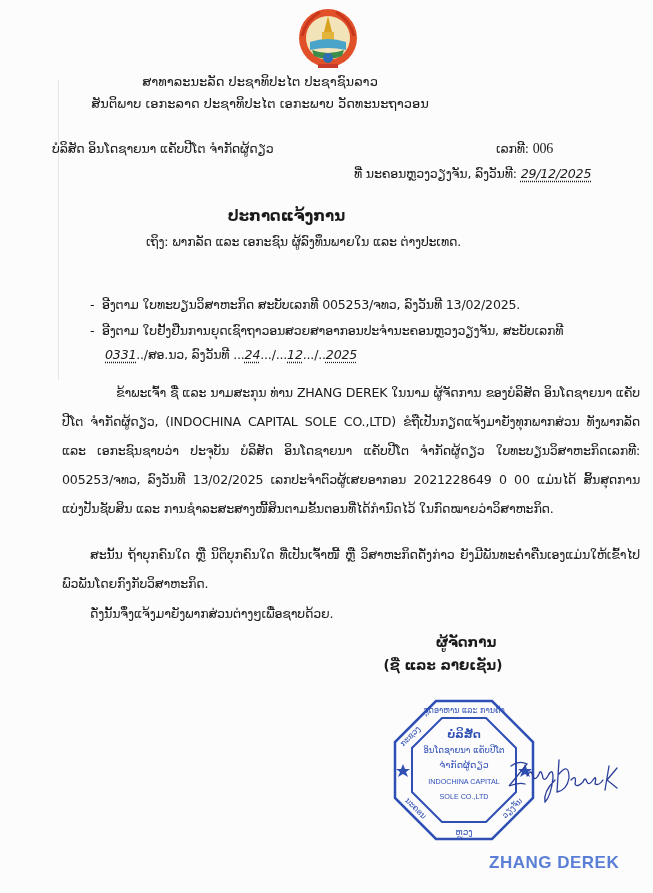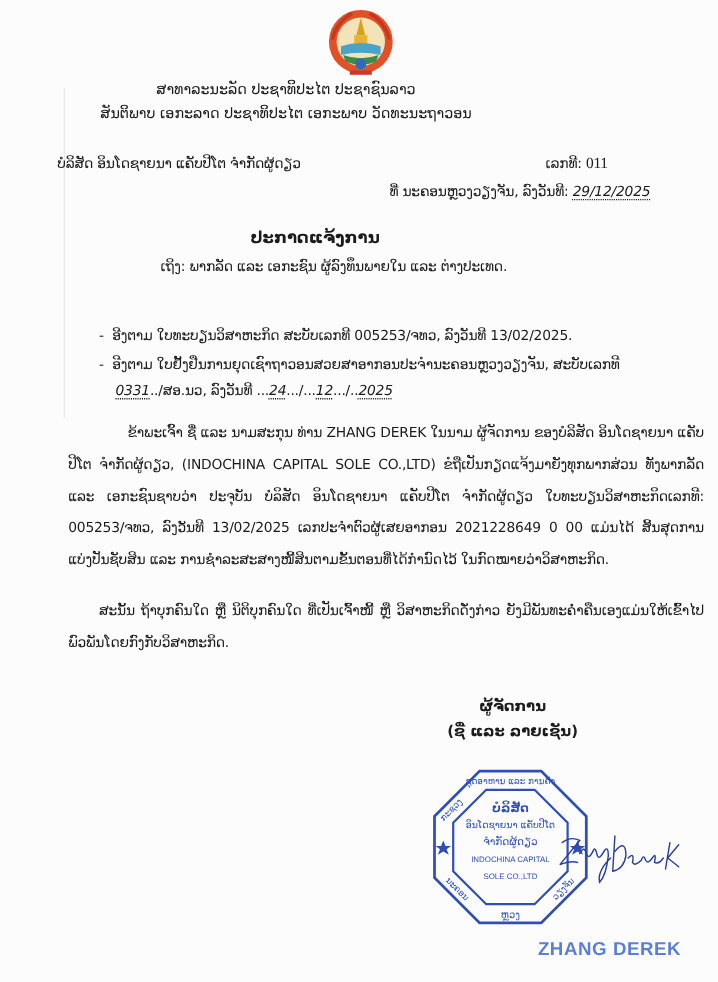--- a/index.html
+++ b/index.html
@@ -113,21 +113,21 @@
     <path d="M58 30 Q54 14 40 6" stroke="#c8371c" stroke-width="3" fill="none"></path>
     <rect x="22" y="58" width="20" height="4" fill="#c83a2a"></rect>
   </svg>
 
   <div class="abs hdr" style="top:74px;">ສາທາລະນະລັດ ປະຊາທິປະໄຕ ປະຊາຊົນລາວ</div>
   <div class="abs hdr" style="top:96px;">ສັນຕິພາບ ເອກະລາດ ປະຊາທິປະໄຕ ເອກະພາບ ວັດທະນະຖາວອນ</div>
 
   <div class="abs body-text" style="left:52px; top:141px;">ບໍລິສັດ ອິນໂດຊາຍນາ ແຄັບປີໂຕ ຈຳກັດຜູ້ດຽວ</div>
   <div class="abs body-text" style="left:496px; top:141px;">
     <span>ເລກທີ:</span>
-    <span class="latin">011</span>
+    <span class="latin">006</span>
   </div>
   <div class="abs body-text" style="left:354px; top:166px;">
     <span>ທີ່ ນະຄອນຫຼວງວຽງຈັນ, ລົງວັນທີ:</span>
     <span class="hand">29/12/2025</span>
   </div>
 
   <div class="abs title" style="top:207px;">ປະກາດແຈ້ງການ</div>
 
   <div class="abs body-text" style="left:146px; top:234px;">ເຖິງ: ພາກລັດ ແລະ ເອກະຊົນ ຜູ້ລົງທຶນພາຍໃນ ແລະ ຕ່າງປະເທດ.</div>
 
@@ -140,23 +140,26 @@
   <div class="abs body-text" style="left:105px; top:347px;">
     <span class="hand">0331</span><span>../ສອ.ນວ, ລົງວັນທີ ...</span><span class="hand">24</span>.../...<span class="hand">12</span>.../..<span class="hand">2025</span>
   </div>
 
   <div class="para" style="top:378px;">
     <span class="indent" style="width:54px;"></span><span>ຂ້າພະເຈົ້າ ຊື່ ແລະ ນາມສະກຸນ ທ່ານ  ZHANG  DEREK ໃນນາມ ຜູ້ຈັດການ ຂອງບໍລິສັດ ອິນໂດຊາຍນາ ແຄັບປີໂຕ ຈຳກັດຜູ້ດຽວ, (INDOCHINA CAPITAL SOLE CO.,LTD) ຂໍຖືເປັນກຽດແຈ້ງມາຍັງທຸກພາກສ່ວນ ທັງພາກລັດ ແລະ ເອກະຊົນຊາບວ່າ ປະຈຸບັນ ບໍລິສັດ ອິນໂດຊາຍນາ ແຄັບປີໂຕ ຈຳກັດຜູ້ດຽວ ໃບທະບຽນວິສາຫະກິດເລກທີ: 005253/ຈທວ, ລົງວັນທີ 13/02/2025 ເລກປະຈຳຕົວຜູ້ເສຍອາກອນ  2021228649 0 00 ແມ່ນໄດ້ ສິ້ນສຸດການແບ່ງປັນຊັບສິນ  ແລະ ການຊຳລະສະສາງໜີ້ສິນຕາມຂັ້ນຕອນທີ່ໄດ້ກຳນົດໄວ້     ໃນກົດໝາຍວ່າວິສາຫະກິດ.</span>
   </div>
   <div class="para" style="top:540px;">
     <span class="indent"></span><span>ສະນັ້ນ ຖ້າບຸກຄົນໃດ ຫຼື ນິຕິບຸກຄົນໃດ ທີ່ເປັນເຈົ້າໜີ້ ຫຼື ວິສາຫະກິດດັ່ງກ່າວ ຍັງມີພັນທະຄ່ຳຄືນເອງແມ່ນໃຫ້ເຂົ້າໄປພົວພັນໂດຍກົງກັບວິສາຫະກິດ.</span>
   </div>
+  <div class="para" style="top:599px;">
+    <span class="indent"></span><span>ດັ່ງນັ້ນຈຶ່ງແຈ້ງມາຍັງພາກສ່ວນຕ່າງໆເພື່ອຊາບດ້ວຍ.</span>
+  </div>
 
   <div class="abs signer" style="left:396px; top:634px;">ຜູ້ຈັດການ</div>
-  <div class="abs signer" style="left:396px; top:657px;">(ຊື່ ແລະ ລາຍເຊັນ)</div>
+  <div class="abs signer" style="left:373px; top:657px;">(ຊື່ ແລະ ລາຍເຊັນ)</div>
 
   <svg class="stamp" viewBox="0 0 144 144">
     <g fill="none" stroke="#2f4fb5">
       <polygon points="44,3 100,3 141,44 141,100 100,141 44,141 3,100 3,44" stroke-width="2.5"></polygon>
       <polygon points="50,20 94,20 124,50 124,94 94,124 50,124 20,94 20,50" stroke-width="2"></polygon>
     </g>
     <g fill="#2f4fb5" font-family="DejaVu Sans, sans-serif">
       <text x="72" y="15" font-size="8" text-anchor="middle">ຊຸດອາຫານ ແລະ ການຄ້າ</text>
       <text x="20" y="40" font-size="8" transform="rotate(-45 20 40)" text-anchor="middle">ກະຊວງ</text>
       <text x="22" y="112" font-size="8" transform="rotate(45 22 112)" text-anchor="middle">ນະຄອນ</text>

